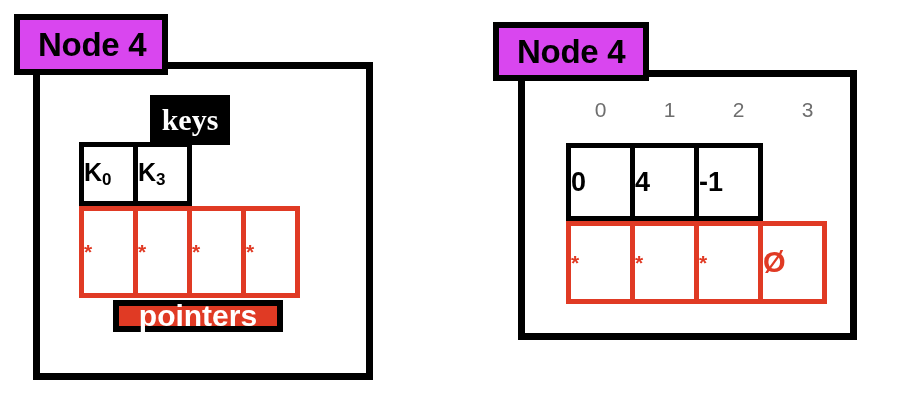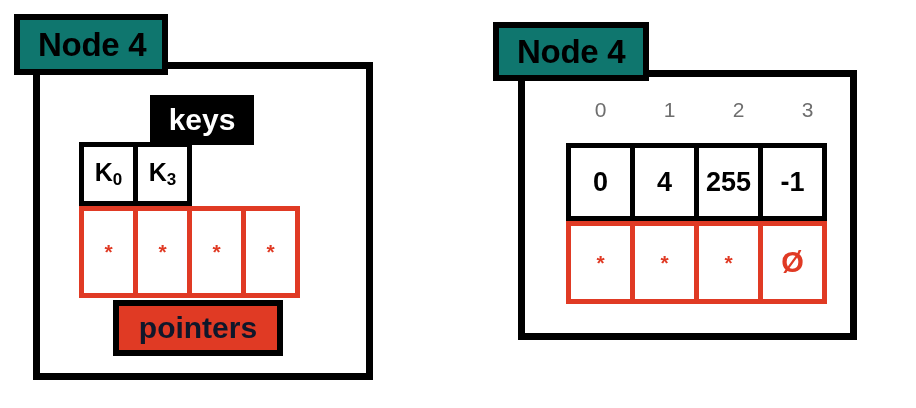--- a/index.html
+++ b/index.html
@@ -21,21 +21,21 @@
     background: #ffffff;
     border: 7px solid #000000;
     box-sizing: border-box;
   }
   #node-left-frame  { left: 33px;  top: 62px;  width: 340px; height: 318px; }
   #node-right-frame { left: 518px; top: 70px;  width: 339px; height: 270px; }
 
   
   .node-badge {
     position: absolute;
-    background: #0f766e;
+    background: #d946ef;
     border: 6px solid #000000;
     box-sizing: border-box;
     color: #000000;
     font-size: 33px;
     font-weight: 700;
     letter-spacing: -0.3px;
     display: flex;
     align-items: center;
     padding-left: 18px;
     z-index: 5;
@@ -47,21 +47,21 @@
   .cells-row {
     position: absolute;
     display: flex;
     z-index: 2;
   }
   .cell {
     box-sizing: border-box;
     background: #ffffff;
     display: flex;
     align-items: center;
-    justify-content: center;
+    justify-content: flex-start;
     font-weight: 700;
   }
   
   .row-keys .cell {
     border: 5px solid #000000;
     margin-right: -5px;
   }
   .row-keys .cell:last-child { margin-right: 0; }
 
   
@@ -105,29 +105,30 @@
   .label-chip {
     position: absolute;
     box-sizing: border-box;
     display: flex;
     align-items: center;
     justify-content: center;
     font-weight: 700;
     z-index: 6;
   }
   #keys-label {
-    left: 150px; top: 95px; width: 104px; height: 50px;
+    left: 150px; top: 95px; width: 80px; height: 50px;
     background: #000000;
     color: #ffffff;
     font-size: 30px;
+    font-family: Liberation Serif, serif;
   }
   #pointers-label {
-    left: 113px; top: 300px; width: 170px; height: 56px;
+    left: 113px; top: 300px; width: 170px; height: 32px;
     background: #e03a24;
-    color: #0f172a;
+    color: #ffffff;
     border: 6px solid #000000;
     font-size: 30px;
   }
 </style>
 </head>
 <body>
 
 <div class="node-frame" id="node-left-frame"></div>
 
 <div class="node-badge" id="node-left-badge">
@@ -180,23 +181,20 @@
 </div>
 
 <div class="cells-row row-keys" id="right-values-row">
   <div class="cell">
     <span>0</span>
   </div>
   <div class="cell">
     <span>4</span>
   </div>
   <div class="cell">
-    <span>255</span>
-  </div>
-  <div class="cell">
     <span>-1</span>
   </div>
 </div>
 
 <div class="cells-row row-pointers" id="right-pointers-row">
   <div class="cell">
     <span>*</span>
   </div>
   <div class="cell">
     <span>*</span>

